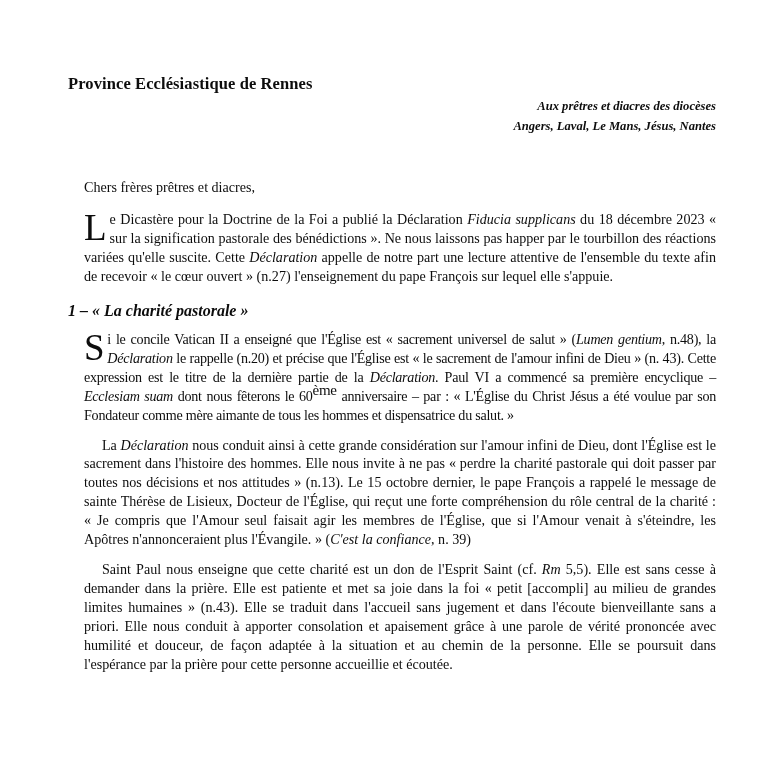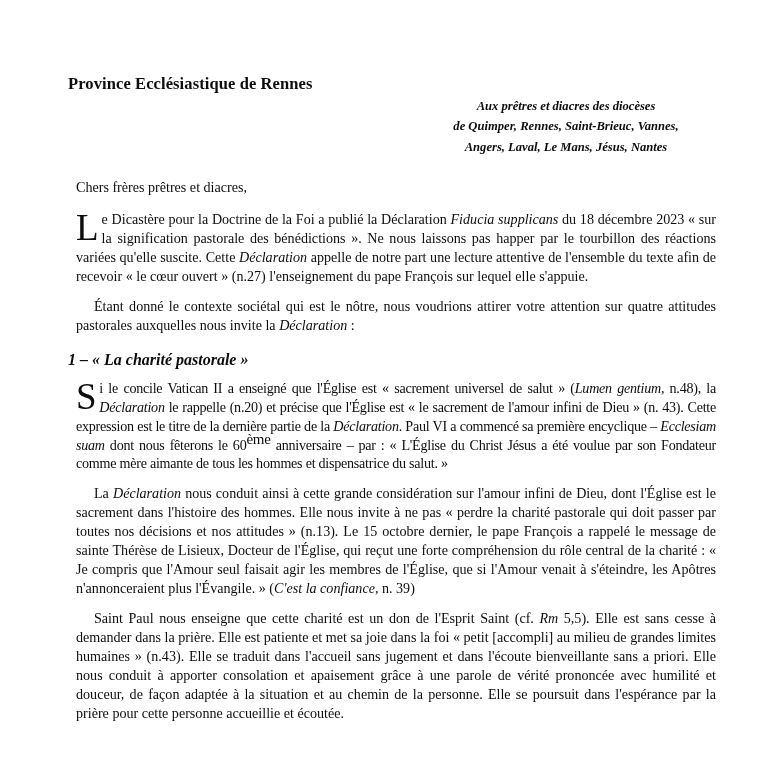--- a/index.html
+++ b/index.html
@@ -31,34 +31,34 @@
     font-size: 16.5px;
     letter-spacing: 0.1px;
     margin: 0;
     padding-top: 4px;
   }
   .addressee {
     position: absolute;
     right: 0;
     top: 26px;
     width: 300px;
-    text-align: center;
+    text-align: right;
     font-style: italic;
     font-weight: bold;
     font-size: 12.6px;
     line-height: 1.62;
   }
   .addressee div {
     white-space: nowrap;
   }
   .body-copy {
     margin-top: 22px;
   }
   p {
-    margin: 0 0 11px 8px;
+    margin: 0 0 11px 16px;
     font-size: 14.1px;
     line-height: 1.345;
     text-align: justify;
     text-justify: inter-word;
   }
   p.salutation {
     text-indent: 0;
     margin-bottom: 13px;
   }
   p.indent {
@@ -93,36 +93,32 @@
 </style>
 </head>
 <body>
 
 <div class="page">
 
   <div class="masthead">
     <h1 class="province-title">Province Ecclésiastique de Rennes</h1>
     <div class="addressee">
       <div>Aux prêtres et diacres des diocèses</div>
-      <div>de Quimper, Rennes, Saint-Brieuc, Vannes,</div>
       <div>Angers, Laval, Le Mans, Jésus, Nantes</div>
     </div>
   </div>
 
   <div class="body-copy">
 
     <p class="salutation">Chers frères prêtres et diacres,</p>
 
     <p class="drop-para">
       <span class="dropcap">L</span><span>e Dicastère pour la Doctrine de la Foi a publié la Déclaration </span><i>Fiducia supplicans</i><span> du 18 décembre 2023 « sur la signification pastorale des bénédictions ». Ne nous laissons pas happer par le tourbillon des réactions variées qu'elle suscite. Cette </span><i>Déclaration</i><span> appelle de notre part une lecture attentive de l'ensemble du texte afin de recevoir « le cœur ouvert » (n.27) l'enseignement du pape François sur lequel elle s'appuie.</span>
     </p>
 
-    <p class="indent">
-      <span>Étant donné le contexte sociétal qui est le nôtre, nous voudrions attirer votre attention sur quatre attitudes pastorales auxquelles nous invite la </span><i>Déclaration</i><span> :</span>
-    </p>
 
     <h2 class="section">1 – « La charité pastorale »</h2>
 
     <p class="drop-para tight">
       <span class="dropcap">S</span><span>i le concile Vatican II a enseigné que l'Église est « sacrement universel de salut » (</span><i>Lumen gentium</i><span>, n.48), la </span><i>Déclaration</i><span> le rappelle (n.20) et précise que l'Église est « le sacrement de l'amour infini de Dieu » (n. 43). Cette expression est le titre de la dernière partie de la </span><i>Déclaration</i><span>. Paul VI a commencé sa première encyclique – </span><i>Ecclesiam suam</i><span> dont nous fêterons le 60</span><span class="sup">ème</span><span> anniversaire – par : « L'Église du Christ Jésus a été voulue par son Fondateur comme mère aimante de tous les hommes et dispensatrice du salut. »</span>
     </p>
 
     <p class="indent">
       <span>La </span><i>Déclaration</i><span> nous conduit ainsi à cette grande considération sur l'amour infini de Dieu, dont l'Église est le sacrement dans l'histoire des hommes. Elle nous invite à ne pas « perdre la charité pastorale qui doit passer par toutes nos décisions et nos attitudes » (n.13). Le 15 octobre dernier, le pape François a rappelé le message de sainte Thérèse de Lisieux, Docteur de l'Église, qui reçut une forte compréhension du rôle central de la charité : « Je compris que l'Amour seul faisait agir les membres de l'Église, que si l'Amour venait à s'éteindre, les Apôtres n'annonceraient plus l'Évangile. » (</span><i>C'est la confiance</i><span>, n. 39)</span>
     </p>

